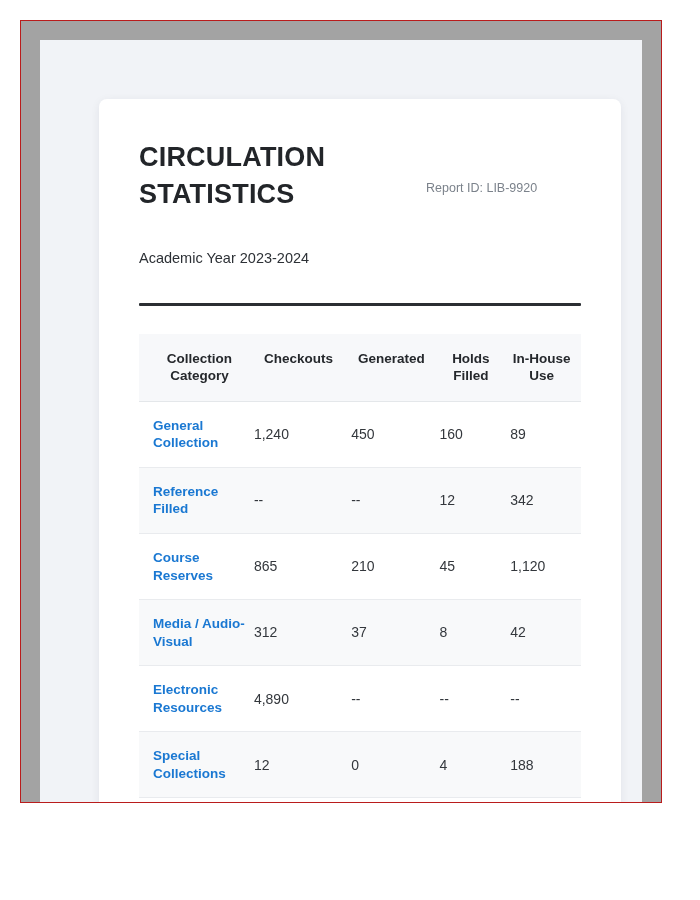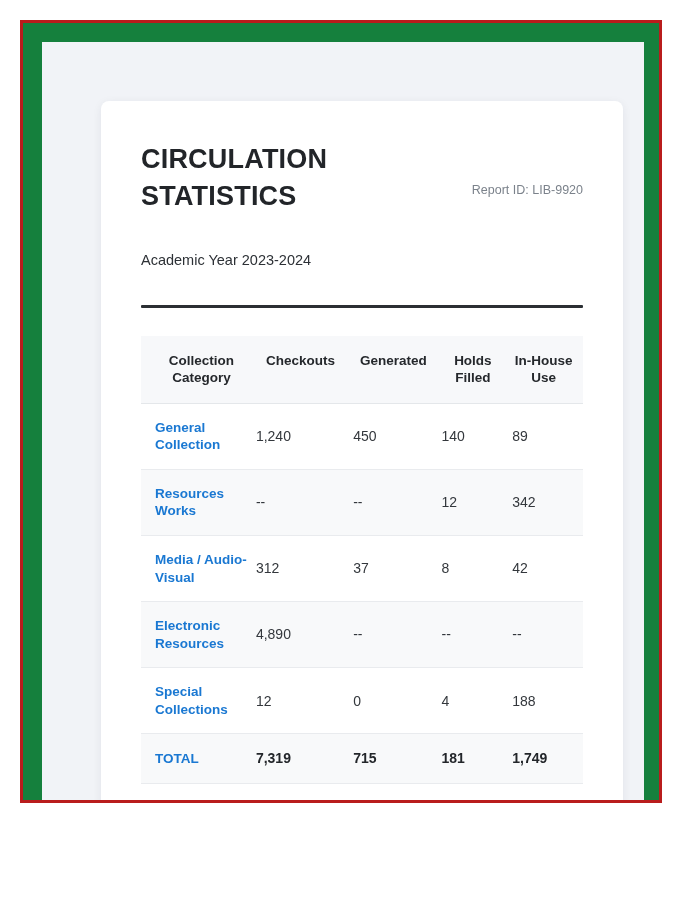--- a/index.html
+++ b/index.html
@@ -12,24 +12,24 @@
     -webkit-font-smoothing: antialiased;
   }
 
   
   .viewport-frame {
     position: absolute;
     left: 20px;
     top: 20px;
     width: 642px;
     height: 783px;
-    border: 3px solid #b91c1c;
+    border: 1px solid #b91c1c;
     box-sizing: border-box;
     overflow: hidden;
-    background: #15803d;
+    background: #a3a3a3;
   }
 
   
   .page-backdrop {
     position: absolute;
     left: 19px;
     top: 19px;
     width: 602px;
     height: 900px;
     background: #f1f3f7;
@@ -76,21 +76,21 @@
   .report-subtitle {
     font-size: 14.5px;
     color: #2d3136;
     margin-top: 36px;
     line-height: 1.4;
   }
 
   .header-right {
     flex: 0 0 auto;
     width: 155px;
-    text-align: right;
+    text-align: left;
     padding-top: 40px;
   }
 
   .meta-line {
     font-size: 12.5px;
     color: #7b828b;
     line-height: 1.55;
   }
 
   .meta-line + .meta-line {
@@ -200,32 +200,39 @@
             <th>Holds Filled</th>
             <th>In-House Use</th>
           </tr>
         </thead>
         <tbody>
 
           <tr>
             <td><a class="cat-link">General Collection</a></td>
             <td>1,240</td>
             <td>450</td>
-            <td>140</td>
+            <td>160</td>
             <td>89</td>
           </tr>
 
           <tr>
-            <td><a class="cat-link">Resources Works</a></td>
+            <td><a class="cat-link">Reference Filled</a></td>
             <td>--</td>
             <td>--</td>
             <td>12</td>
             <td>342</td>
           </tr>
 
+          <tr>
+            <td><a class="cat-link">Course Reserves</a></td>
+            <td>865</td>
+            <td>210</td>
+            <td>45</td>
+            <td>1,120</td>
+          </tr>
 
           <tr>
             <td><a class="cat-link">Media / Audio-Visual</a></td>
             <td>312</td>
             <td>37</td>
             <td>8</td>
             <td>42</td>
           </tr>
 
           <tr>

